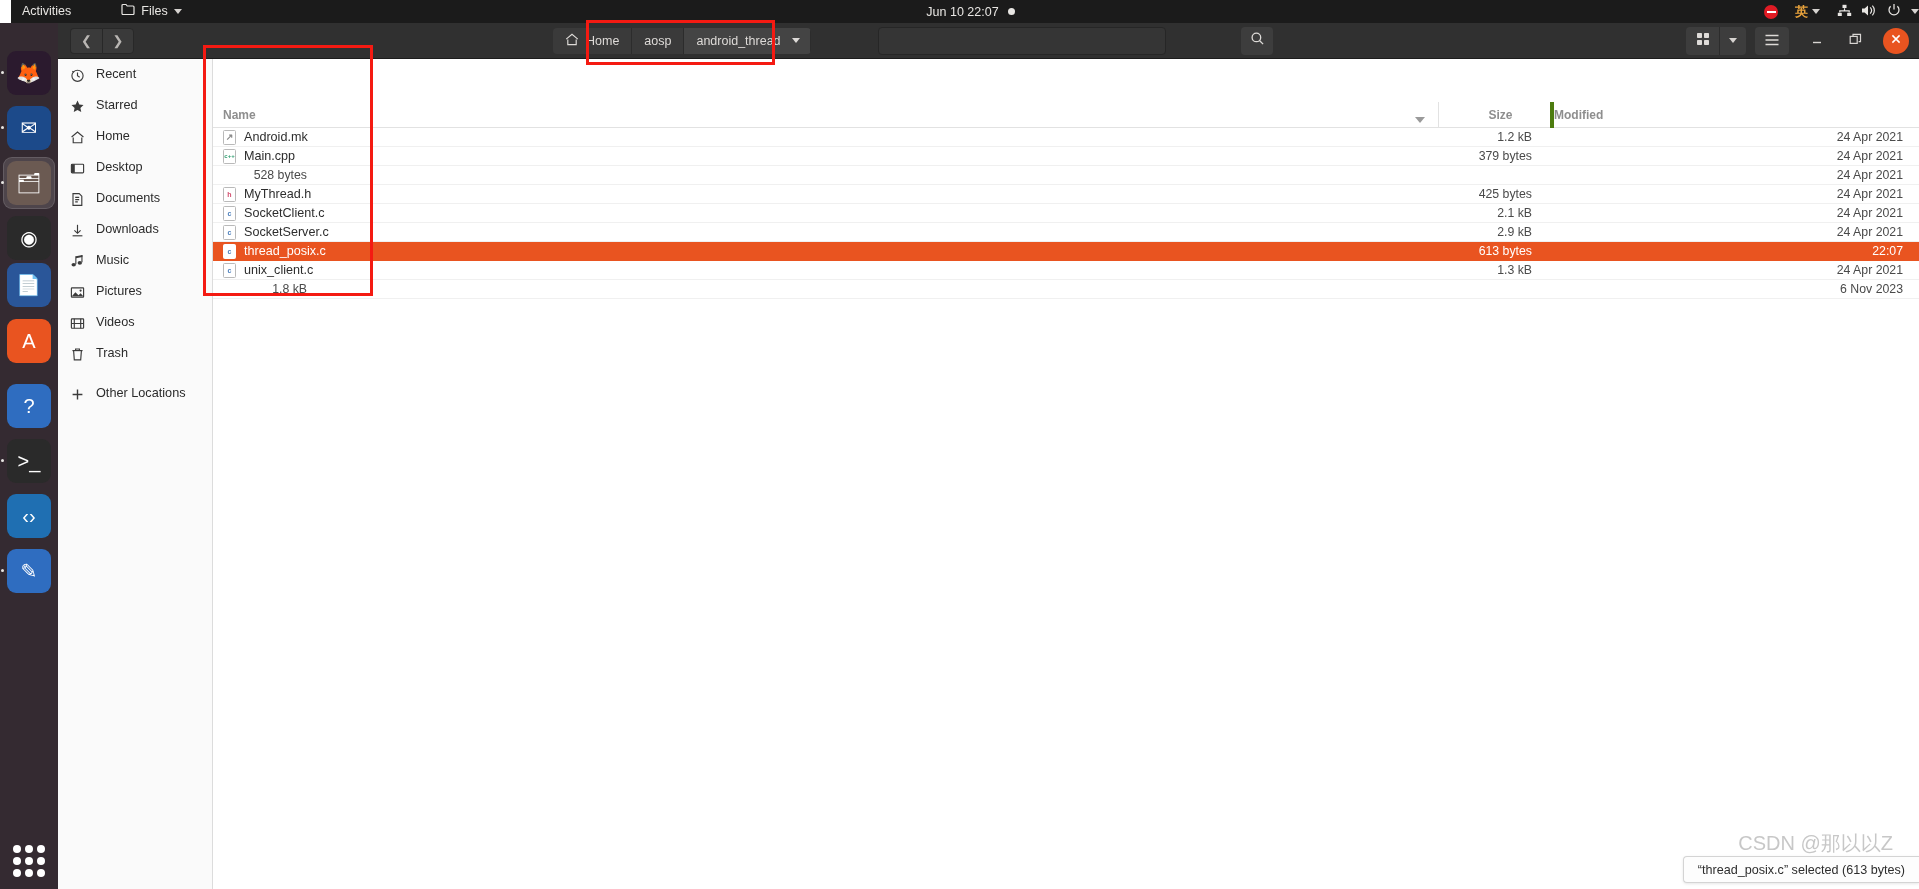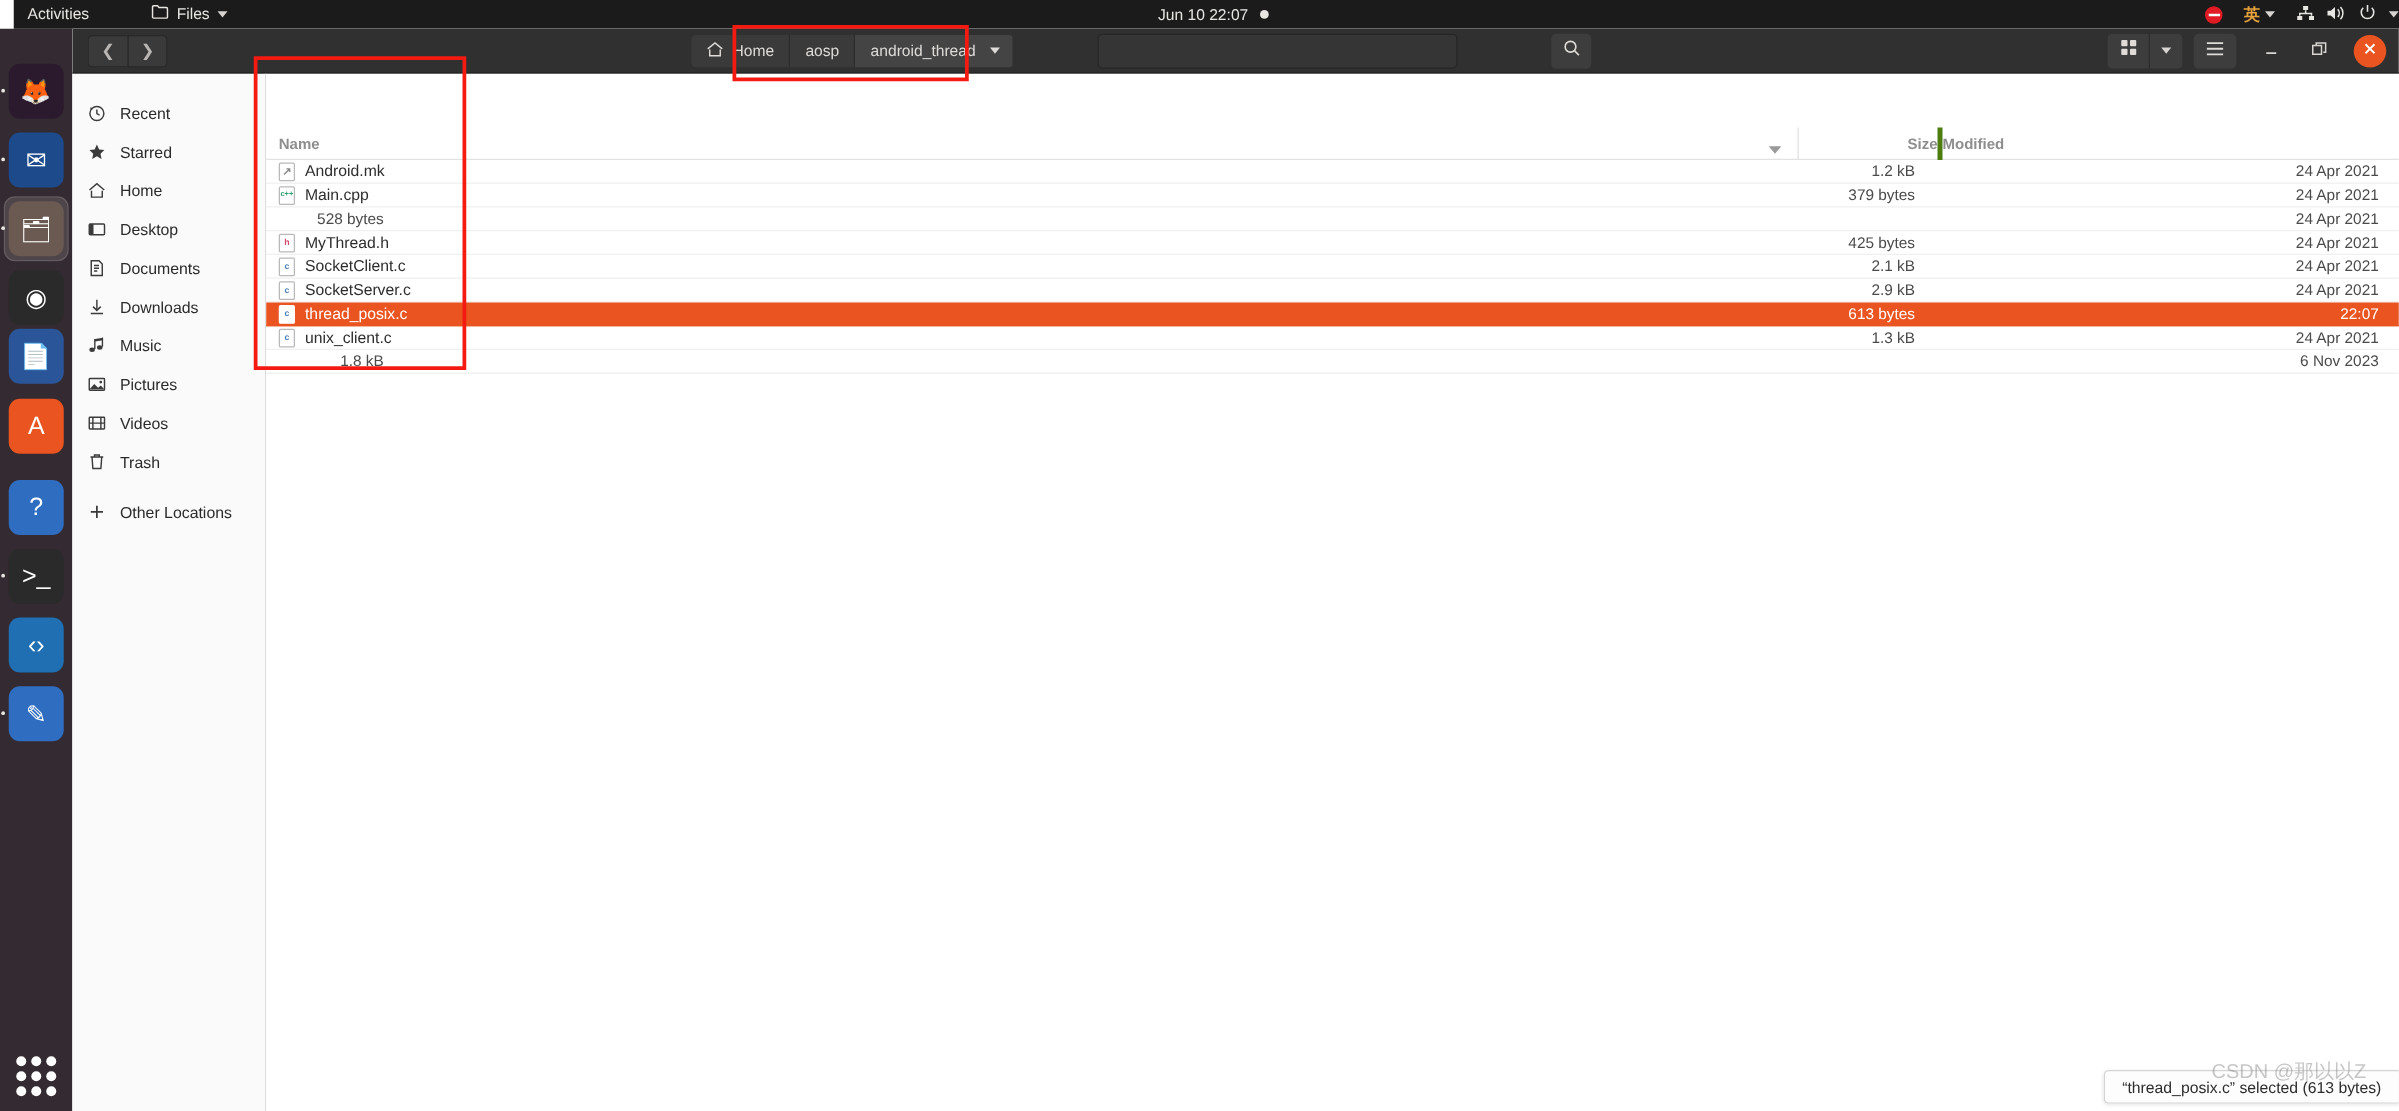--- a/index.html
+++ b/index.html
@@ -174,21 +174,21 @@
 
   
   #sidebar {
     position: absolute; left: 0; top: 36px;
     width: 155px; height: 830px;
     background: #fafafa;
     border-right: 1px solid #dcdcdc;
     padding-top: 8px;
   }
   .side-item {
-    height: 31px; display: flex; align-items: flex-end;
+    height: 31px; display: flex; align-items: flex-start;
     gap: 11px; padding-left: 11px;
     font-size: 12.7px; color: #2b2b2b;
   }
   .side-icon {
     width: 16px; height: 16px; display: flex;
     align-items: center; justify-content: center;
     color: #3b3b3b; flex: 0 0 16px;
   }
   .side-sep { height: 9px; }
 
@@ -204,21 +204,21 @@
     background: #fff;
     margin-top: 43px;
   }
   .col-name { width: 1225px; padding-left: 10px; position: relative; }
   .col-sortcaret {
     position: absolute; right: 13px; top: 9px;
     width: 0; height: 0;
     border-left: 5px solid transparent; border-right: 5px solid transparent;
     border-top: 6px solid #9a9a9a;
   }
-  .col-size { width: 112px; text-align: right; padding-left: 12px;
+  .col-size { width: 112px; text-align: center; padding-left: 12px;
               border-left: 1px solid #e2e2e2; height: 26px; line-height: 26px; }
   .col-mod  { flex: 1; text-align: left; padding-right: 16px;
               border-left: 4px solid #4d7c0f; height: 26px; line-height: 26px; }
 
   .frow {
     height: 19px; display: flex; align-items: center;
     border-bottom: 1px solid #f0f0f0;
     font-size: 12.6px; color: #2d2d2d;
   }
   .frow.sel { background: #e95420; color: #fff; border-bottom-color: #e95420; }
@@ -254,22 +254,22 @@
     position: absolute; right: 0px; bottom: 6px;
     height: 27px; padding: 0 14px;
     background: #fdfdfd; border: 1px solid #d4d4d4;
     border-radius: 4px 0 0 4px; border-right: none;
     display: flex; align-items: center;
     font-size: 12.6px; color: #2d2d2d;
     box-shadow: 0 1px 3px rgba(0,0,0,0.10);
     z-index: 40;
   }
   #watermark {
-    position: absolute; right: 26px; bottom: 21px;
-    font-size: 16px; color: rgba(130,130,130,0.45);
+    position: absolute; right: 26px; bottom: 32px;
+    font-size: 20px; color: rgba(130,130,130,0.45);
     z-index: 60; white-space: nowrap;
   }
 </style>
 </head>
 <body>
 
 <div id="topbar">
   <div id="activities" class="tb-item">
     <span>Activities</span>
   </div>

